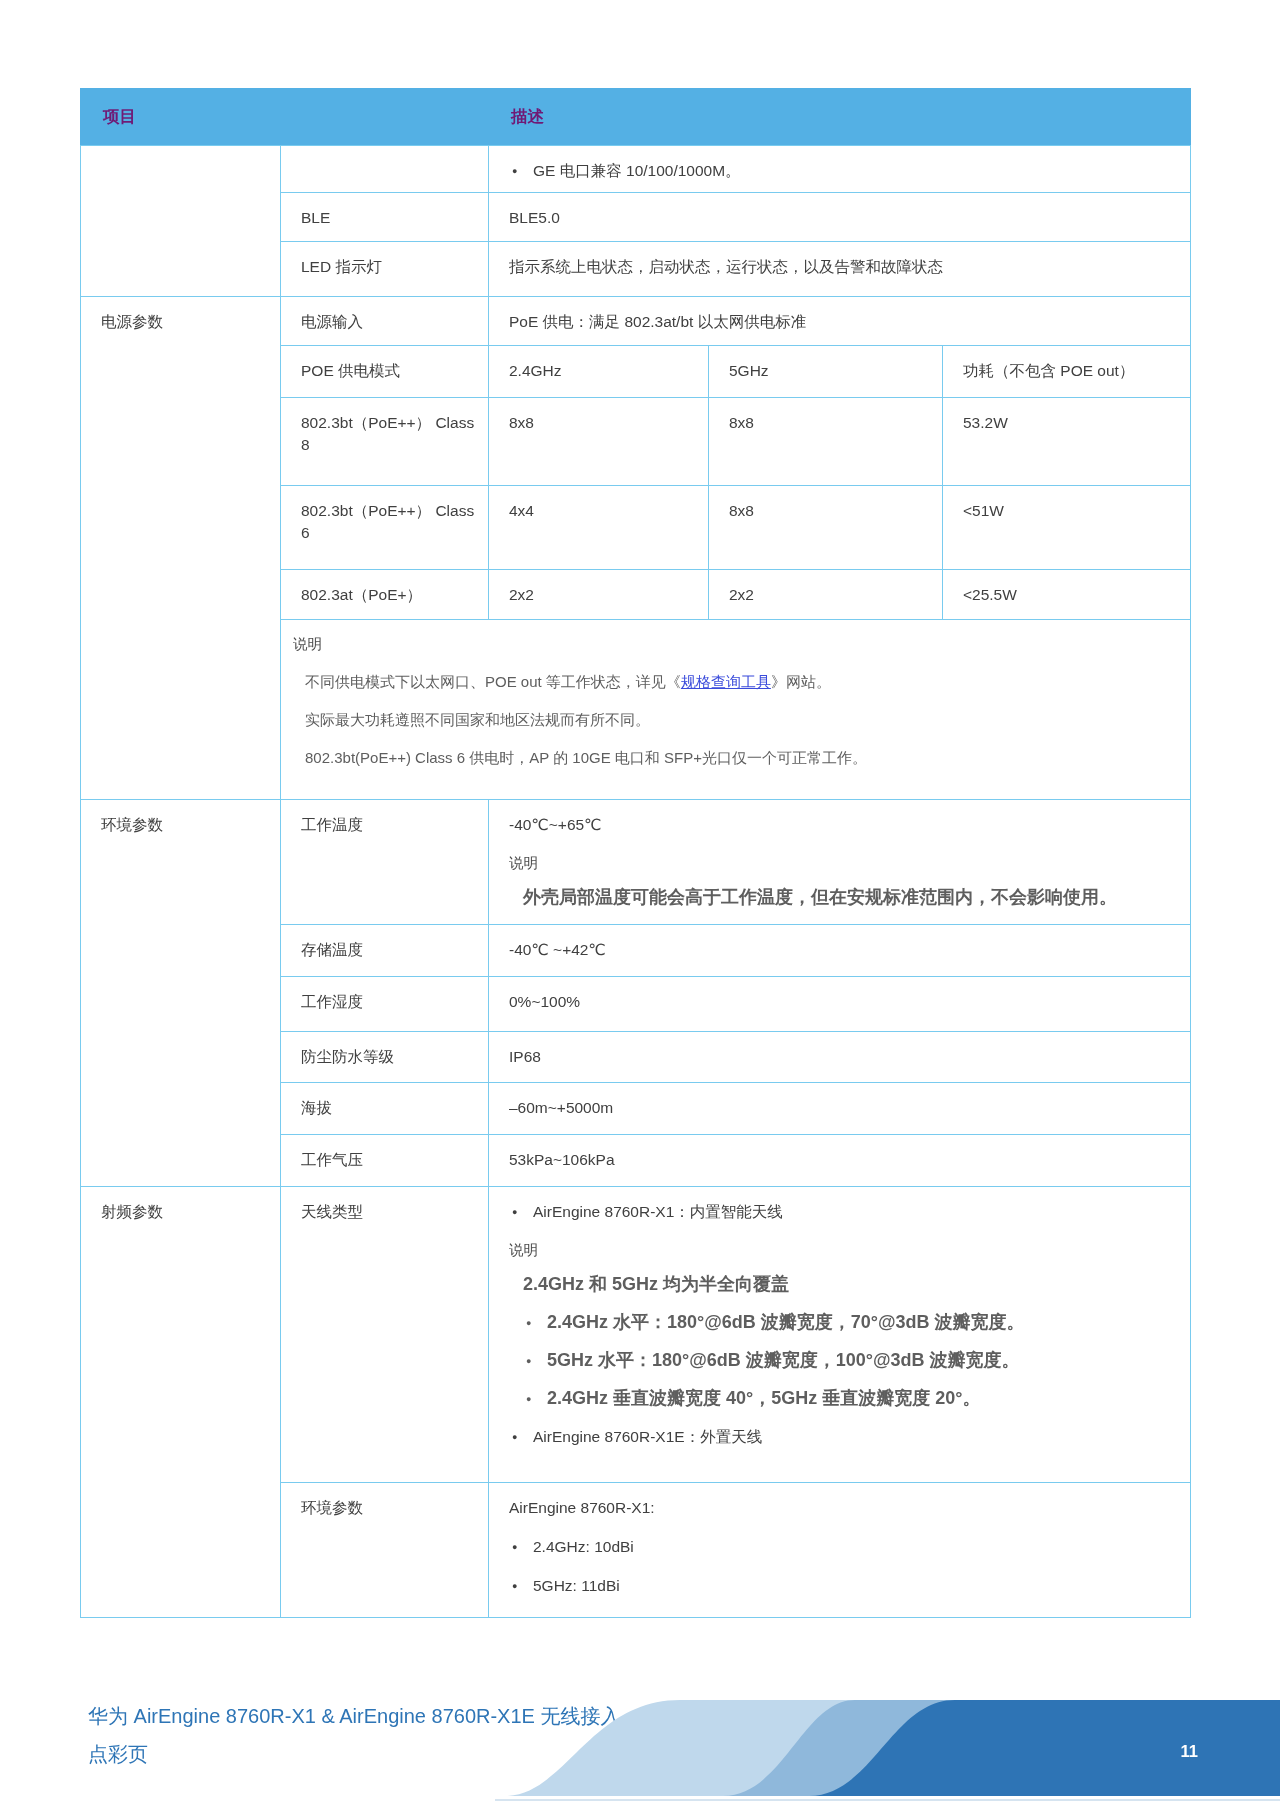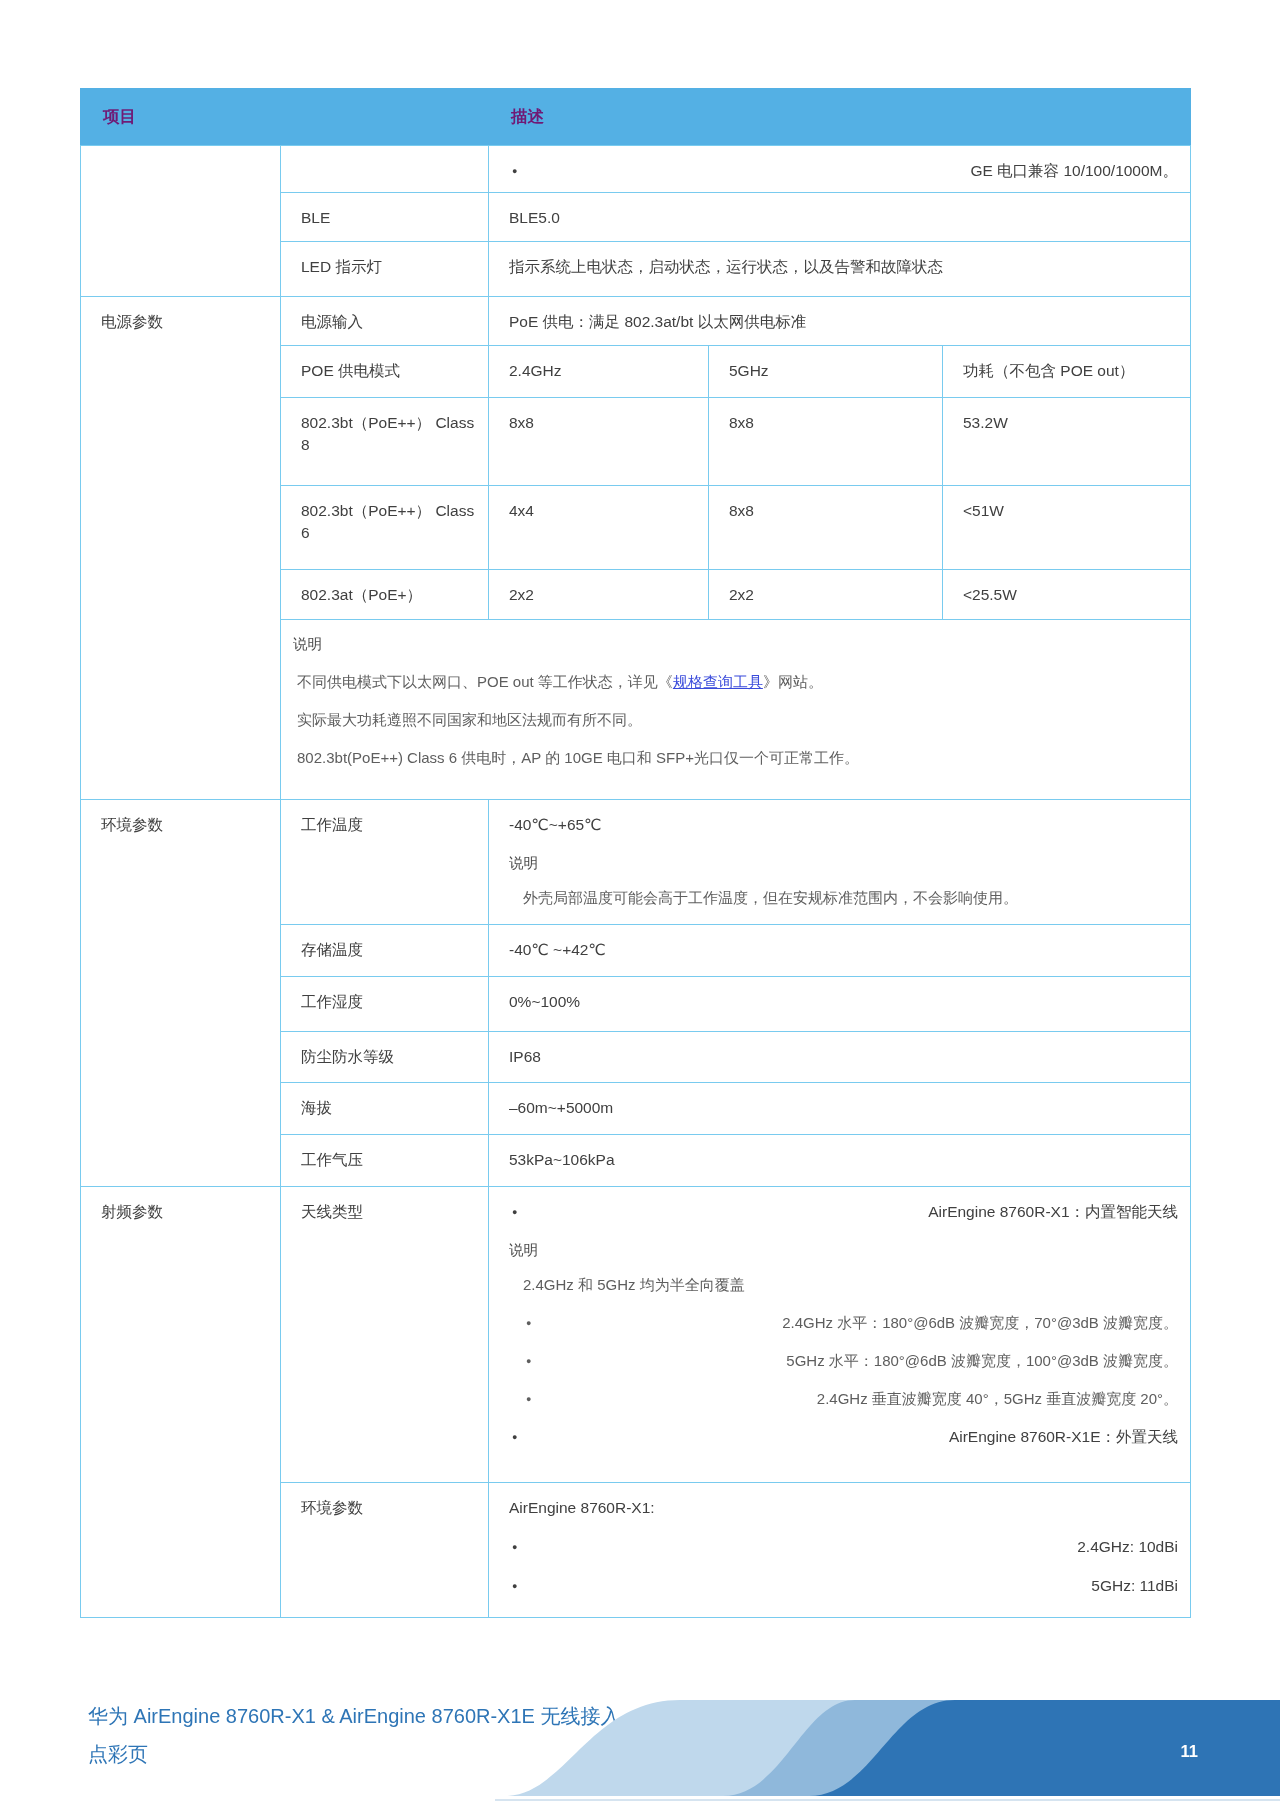--- a/index.html
+++ b/index.html
@@ -36,25 +36,25 @@
     border-bottom:1px solid var(--table-border);
     color:#701a75;font-size:16.5px;font-weight:bold;text-align:left;
     height:56px;vertical-align:middle;padding:0 0 0 22px;
   }
   tr.h47{height:47px} tr.h49{height:49px} tr.h55{height:55px} tr.h52{height:52px}
   tr.h88{height:88px} tr.h84{height:84px} tr.h50{height:50px} tr.h180{height:180px}
   tr.h125{height:125px} tr.h51{height:51px} tr.h296{height:296px} tr.h135{height:135px}
 
   .note-cell{padding-left:12px !important;}
   .note-heading{font-weight:normal;font-size:14.5px;color:#4a4a4a;line-height:20px;}
-  .note-line{color:var(--note-text);font-size:15px;margin:17px 0 0 4px;line-height:21px;}
-  .sub{color:var(--note-text);font-size:15px;line-height:21px;}
+  .note-line{color:var(--note-text);font-size:15px;margin:17px 0 0 12px;line-height:21px;}
+  .sub{color:var(--note-text);font-size:18px;line-height:21px;font-weight:bold;}
   .mt14{margin-top:14px;} .mt17{margin-top:17px;}
   .ml14{margin-left:14px;}
-  .blt{position:relative;padding-left:24px;text-align:right;}
+  .blt{position:relative;padding-left:24px;}
   .blt::before{content:"\25CF";position:absolute;left:3px;top:0;font-size:9px;line-height:22px;color:var(--body-text);}
   .blt.gray::before{color:var(--note-text);}
   .link{color:var(--link);text-decoration:underline;cursor:pointer;}
 
   .footer-title{
     position:absolute;left:88px;color:var(--footer-text);font-size:20px;line-height:20px;text-align:center;
   }
   .footer-title.l1{top:1706px;}
   .footer-title.l2{top:1744px;}
   .wave-svg{position:absolute;left:495px;top:1700px;}

